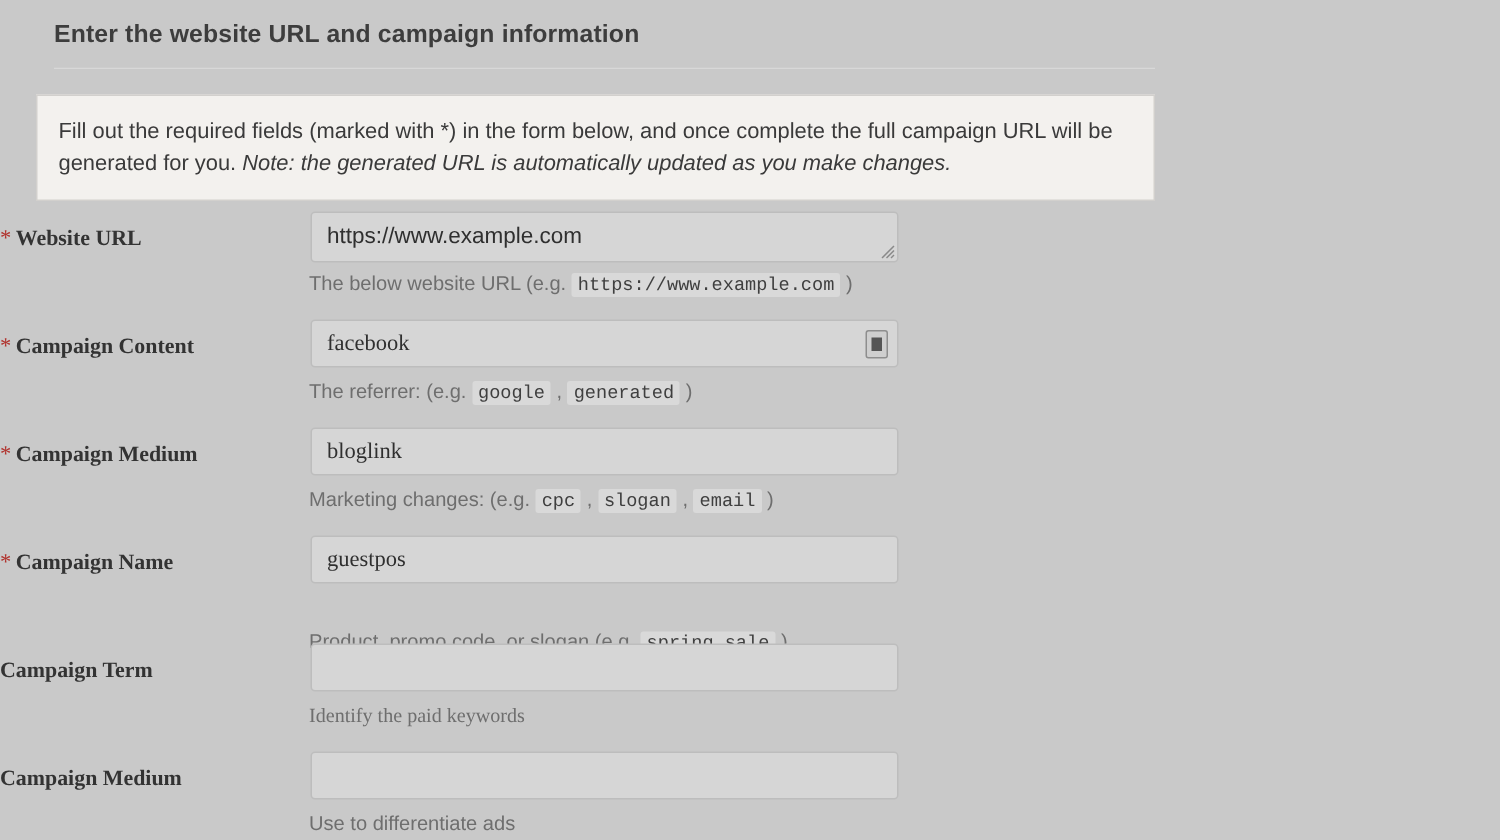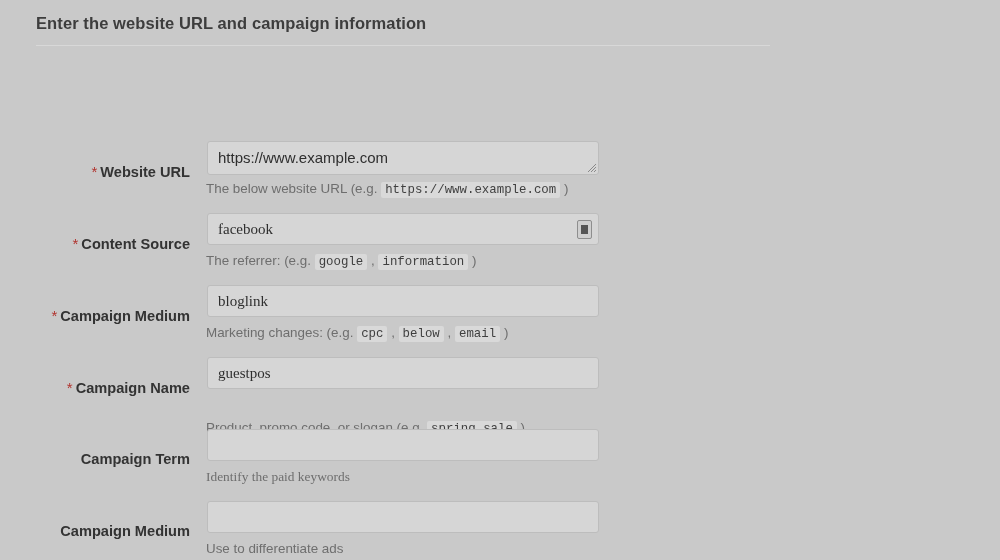--- a/index.html
+++ b/index.html
@@ -57,27 +57,28 @@
 
   
   .form-row {
     position: absolute;
     left: 0;
     width: 1000px;
   }
   .field-label {
     position: absolute;
     left: 0;
-    top: 22px;
+    top: 10px;
     width: 190px;
-    text-align: right;
+    text-align: left;
     font-size: 14.6px;
     font-weight: bold;
     color: #333333;
     white-space: nowrap;
+    font-family: Liberation Serif, serif;
   }
   .req-star {
     color: #b1332e;
     font-weight: normal;
     font-size: 15px;
     margin-right: 3px;
   }
 
   .field-control {
     position: absolute;
@@ -164,50 +165,55 @@
 </style>
 </head>
 <body>
 
 <div class="page">
 
   <div class="section-heading">Enter the website URL and campaign information</div>
 
   <div class="heading-divider"></div>
 
+  <div class="info-box">
+    <div class="info-text">
+      <span>Fill out the required fields (marked with *) in the form below, and once complete the full campaign URL will be generated for you. </span><span class="note">Note: the generated URL is automatically updated as you make changes.</span>
+    </div>
+  </div>
 
   <div id="form-rows">
       <div class="form-row" style="top: 141px;">
         <div class="field-label"><span class="req-star">*</span><span>Website URL</span></div>
         <div class="field-control">
           <textarea class="textarea-input" placeholder="" style="">https://www.example.com</textarea>
           <svg class="resize-grip" viewBox="0 0 13 13">
             <line x1="12" y1="4" x2="4" y2="12" stroke="#8a8a8a" stroke-width="1"></line>
             <line x1="12" y1="7" x2="7" y2="12" stroke="#8a8a8a" stroke-width="1"></line>
             <line x1="12" y1="10" x2="10" y2="12" stroke="#8a8a8a" stroke-width="1"></line>
           </svg>
         </div>
         <div class="help-text" style="top: 40px;"><span>The below website URL (e.g.</span> <code class="chip">https://www.example.com</code> <span>)</span></div>
       </div>
       <div class="form-row" style="top: 213px;">
-        <div class="field-label"><span class="req-star">*</span><span>Content Source</span></div>
+        <div class="field-label"><span class="req-star">*</span><span>Campaign Content</span></div>
         <div class="field-control">
           <input type="text" class="text-input with-icon" placeholder="" value="facebook" style="">
           <div class="field-icon">
             <div class="glyph"></div>
           </div>
         </div>
-        <div class="help-text" style="top: 40px;"><span>The referrer: (e.g.</span> <code class="chip">google</code> , <code class="chip">information</code> <span>)</span></div>
+        <div class="help-text" style="top: 40px;"><span>The referrer: (e.g.</span> <code class="chip">google</code> , <code class="chip">generated</code> <span>)</span></div>
       </div>
       <div class="form-row" style="top: 285px;">
         <div class="field-label"><span class="req-star">*</span><span>Campaign Medium</span></div>
         <div class="field-control">
           <input type="text" class="text-input" placeholder="" value="bloglink" style="">
         </div>
-        <div class="help-text" style="top: 40px;"><span>Marketing changes: (e.g.</span> <code class="chip">cpc</code> , <code class="chip">below</code> , <code class="chip">email</code> <span>)</span></div>
+        <div class="help-text" style="top: 40px;"><span>Marketing changes: (e.g.</span> <code class="chip">cpc</code> , <code class="chip">slogan</code> , <code class="chip">email</code> <span>)</span></div>
       </div>
       <div class="form-row" style="top: 357px;">
         <div class="field-label"><span class="req-star">*</span><span>Campaign Name</span></div>
         <div class="field-control">
           <input type="text" class="text-input" placeholder="" value="guestpos" style="">
         </div>
         <div class="help-text" style="top: 40px; margin-top: 23px;"><span>Product, promo code, or slogan (e.g.</span> <code class="chip">spring_sale</code> <span>)</span></div>
       </div>
       <div class="form-row" style="top: 429px;">
         <div class="field-label"><span>Campaign Term</span></div>

